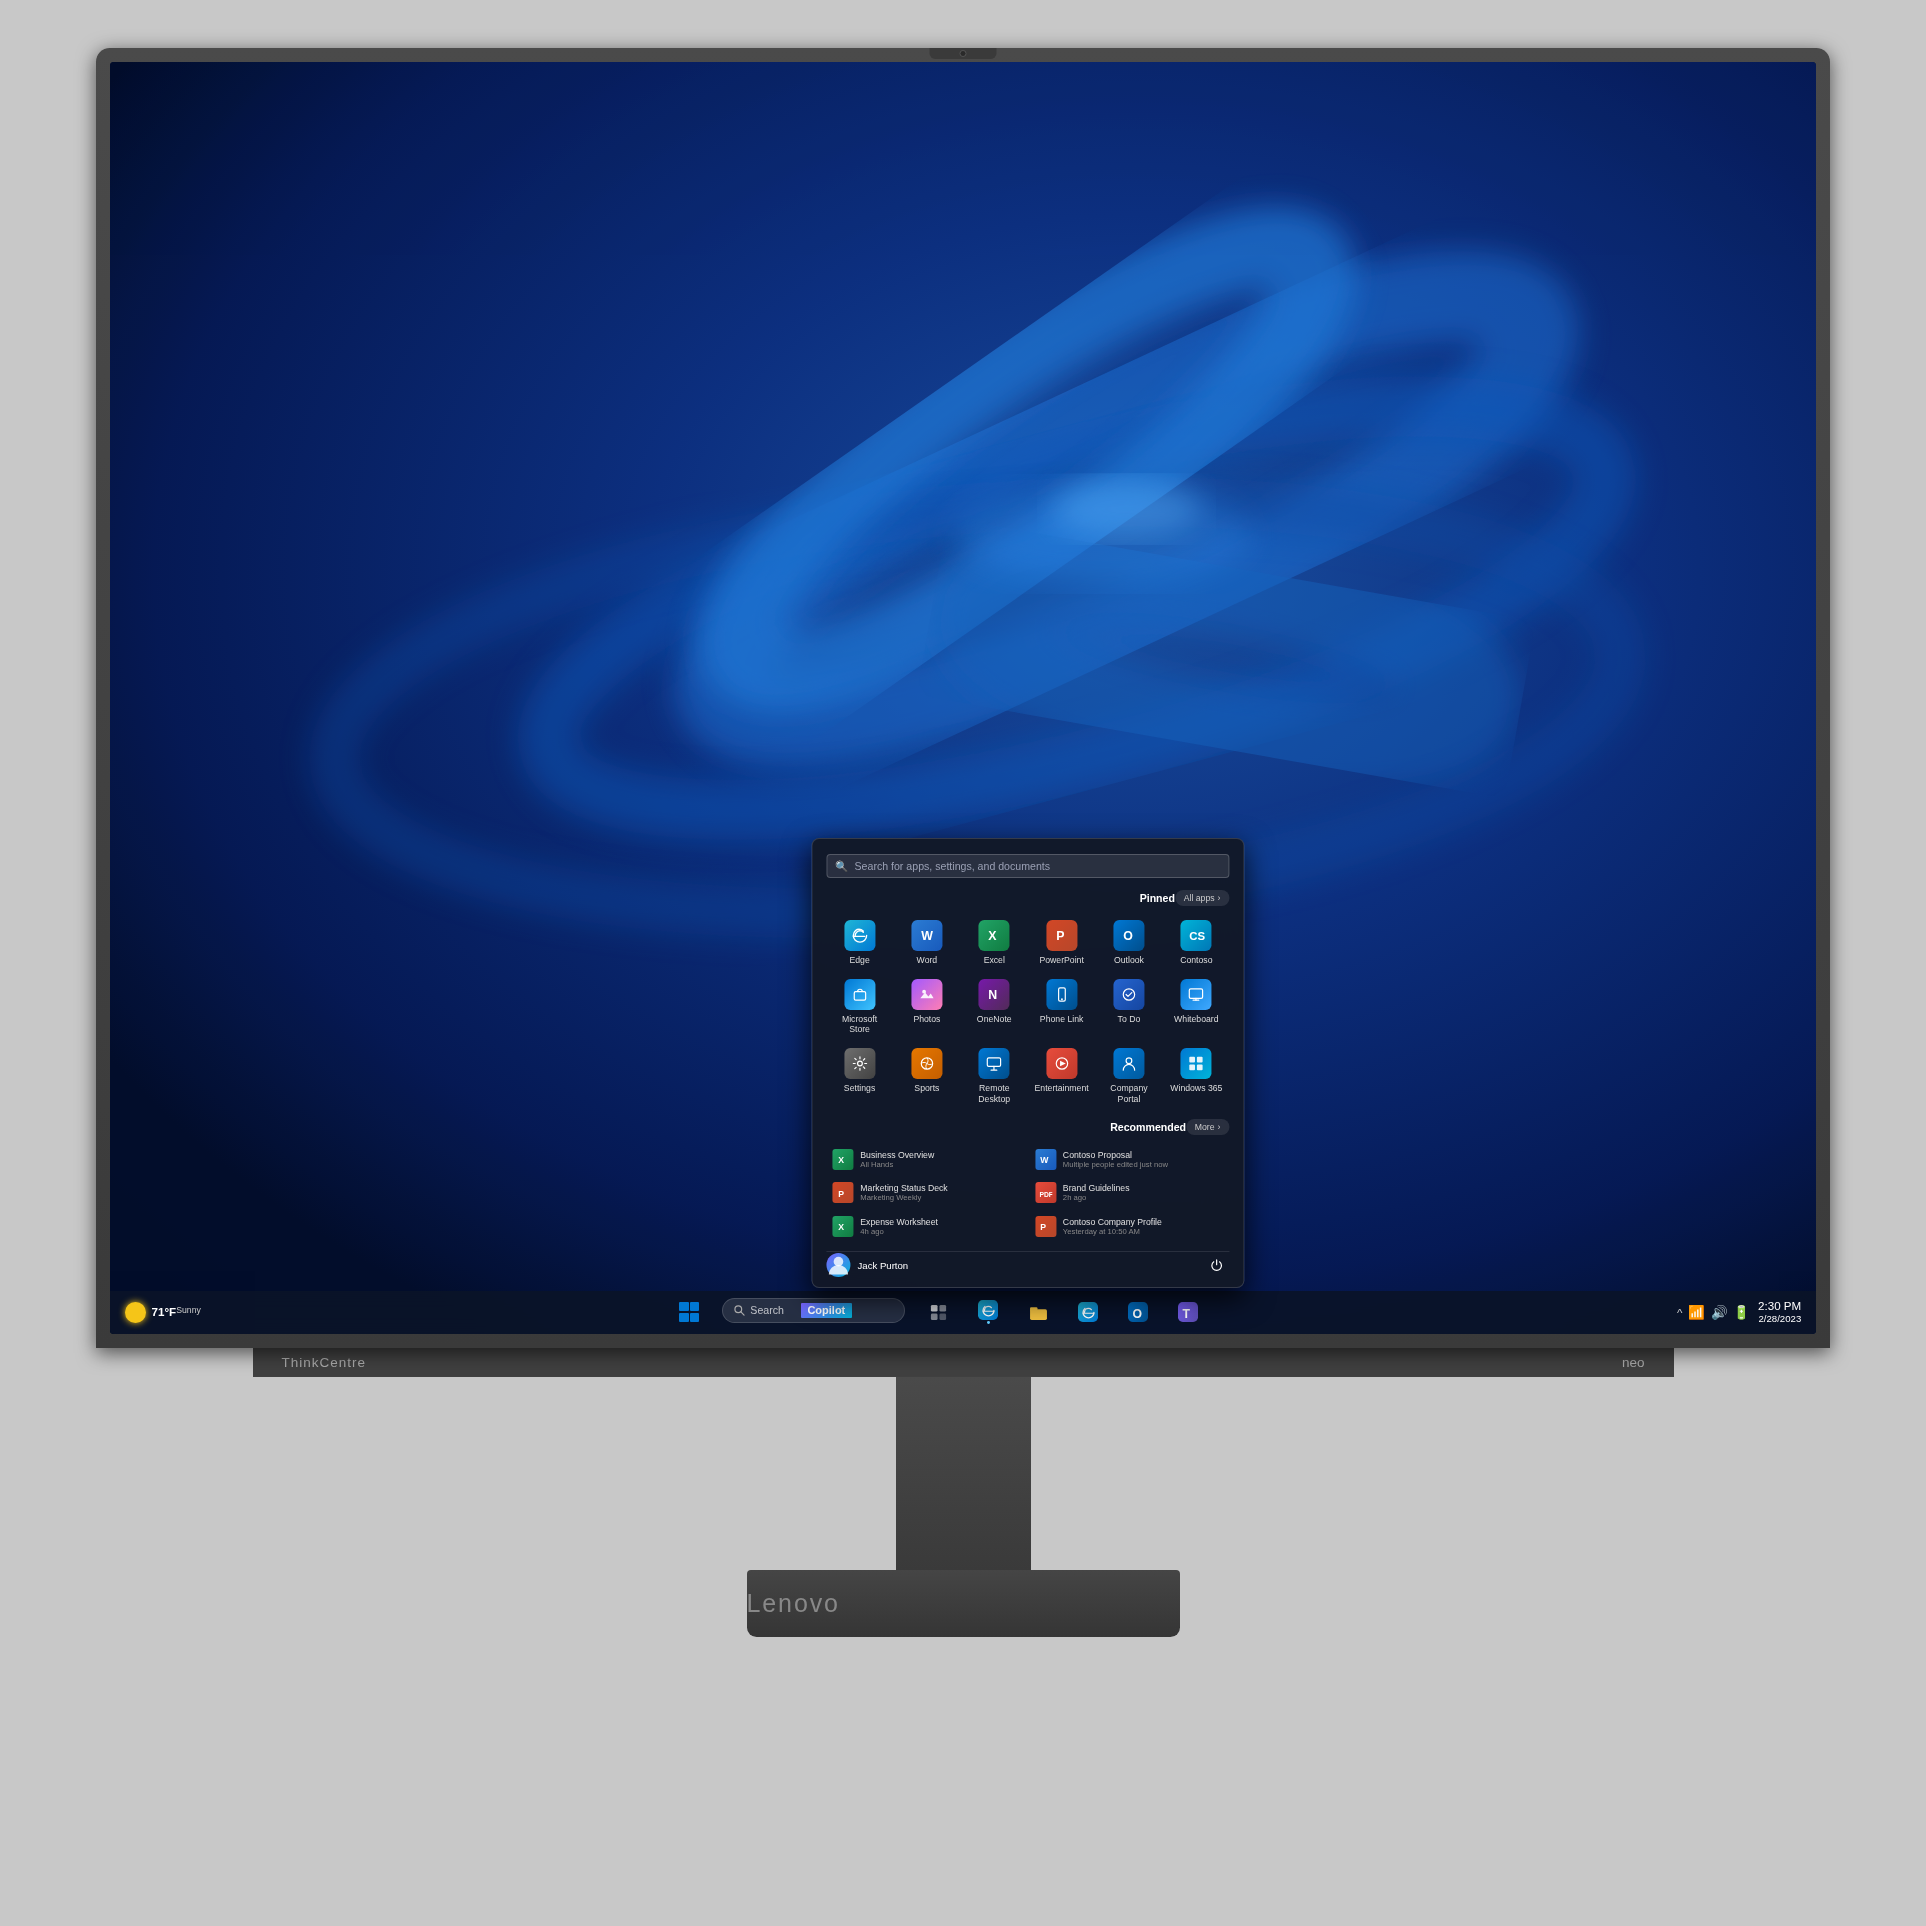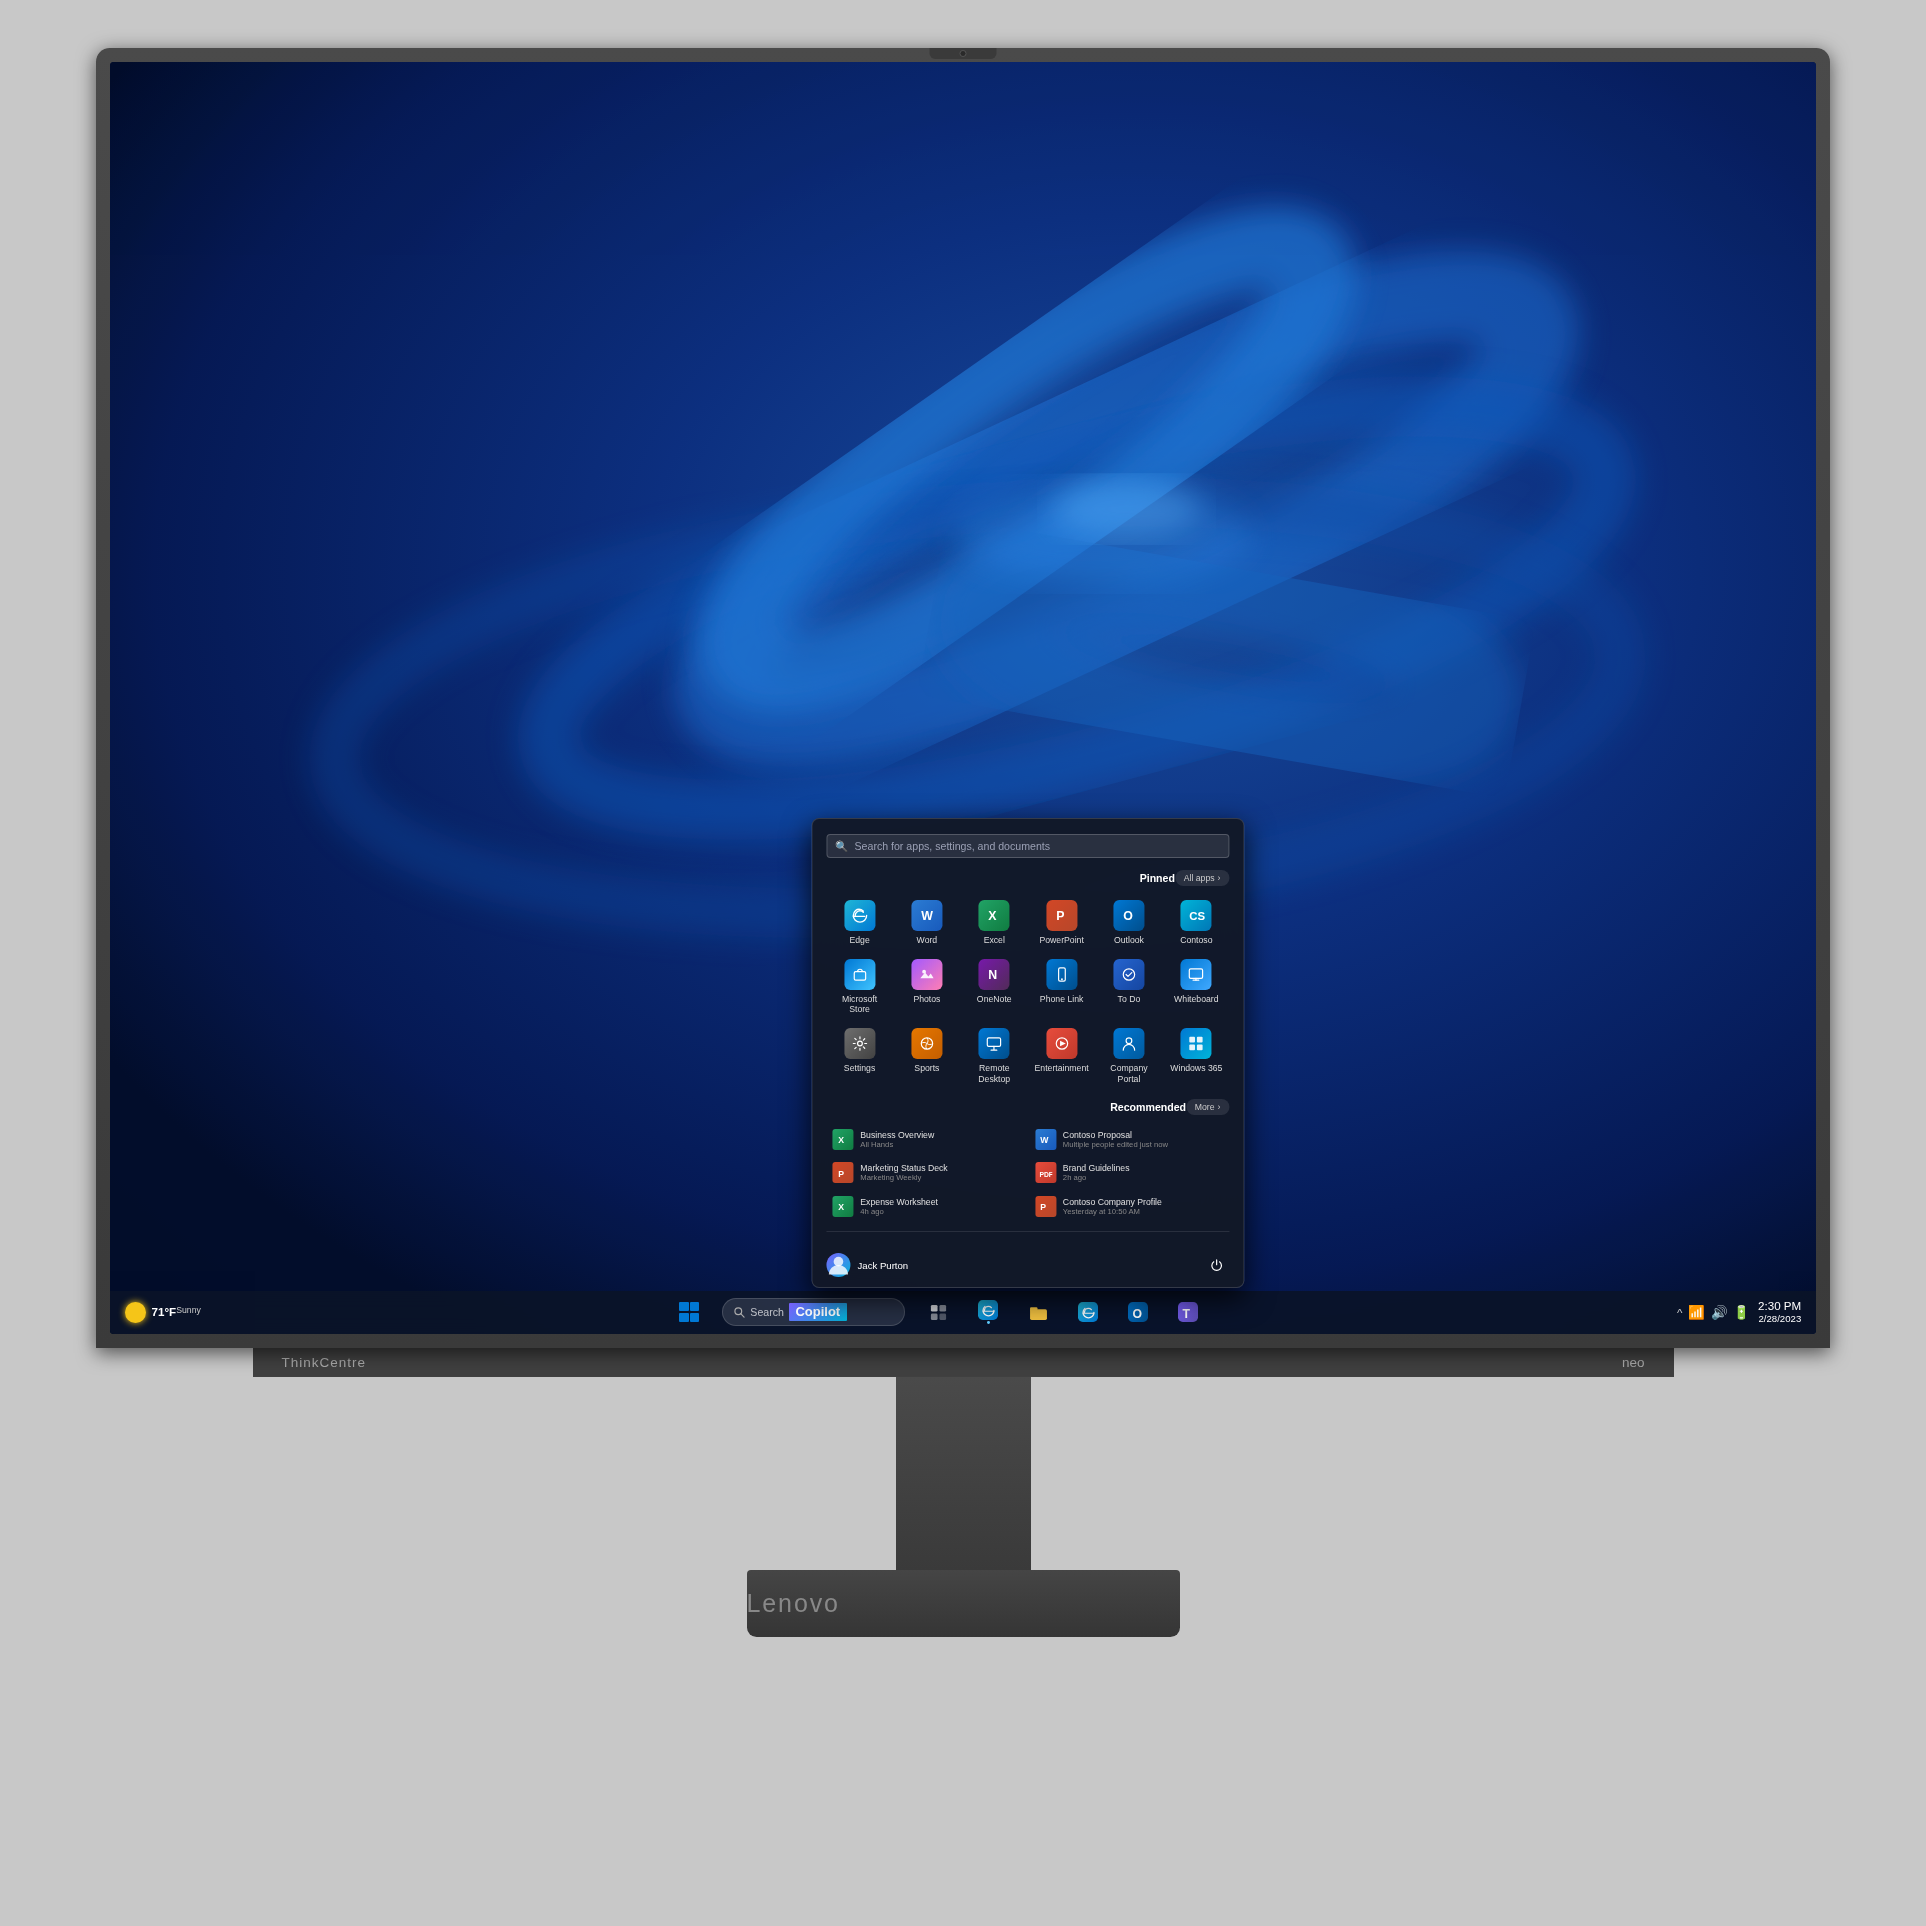--- a/index.html
+++ b/index.html
@@ -164,22 +164,23 @@
       gap: 4.8px;
       min-width: 183px;
       cursor: pointer;
     }
     .taskbar-search-text { color: rgba(255,255,255,0.7); font-size: 10.6px; }
     .copilot-badge {
       background: linear-gradient(135deg, #7b61ff, #00b4d8);
       border-radius: 1px;
       padding: 1.9px 6.7px;
       color: white;
-      font-size: 13px;
+      font-size: 11px;
       font-weight: 600;
+      margin-left: 12px;
     }
 
     .taskbar-right {
       flex: 0 0 auto;
       display: flex;
       align-items: center;
       gap: 7.7px;
       color: white;
       font-size: 10.6px;
     }
@@ -387,21 +388,21 @@
 
     .rec-info { flex: 1; }
     .rec-title { font-size: 8.7px; color: #e0e0e0; font-weight: 500; }
     .rec-sub { font-size: 7.7px; color: #888; }
 
     
     .user-bar {
       display: flex;
       align-items: center;
       justify-content: space-between;
-      padding-top: 21px;
+      padding-top: 1px;
       border-top: 0.5px solid rgba(255,255,255,0.1);
     }
 
     .user-info {
       display: flex;
       align-items: center;
       gap: 6.7px;
       cursor: pointer;
     }
 

